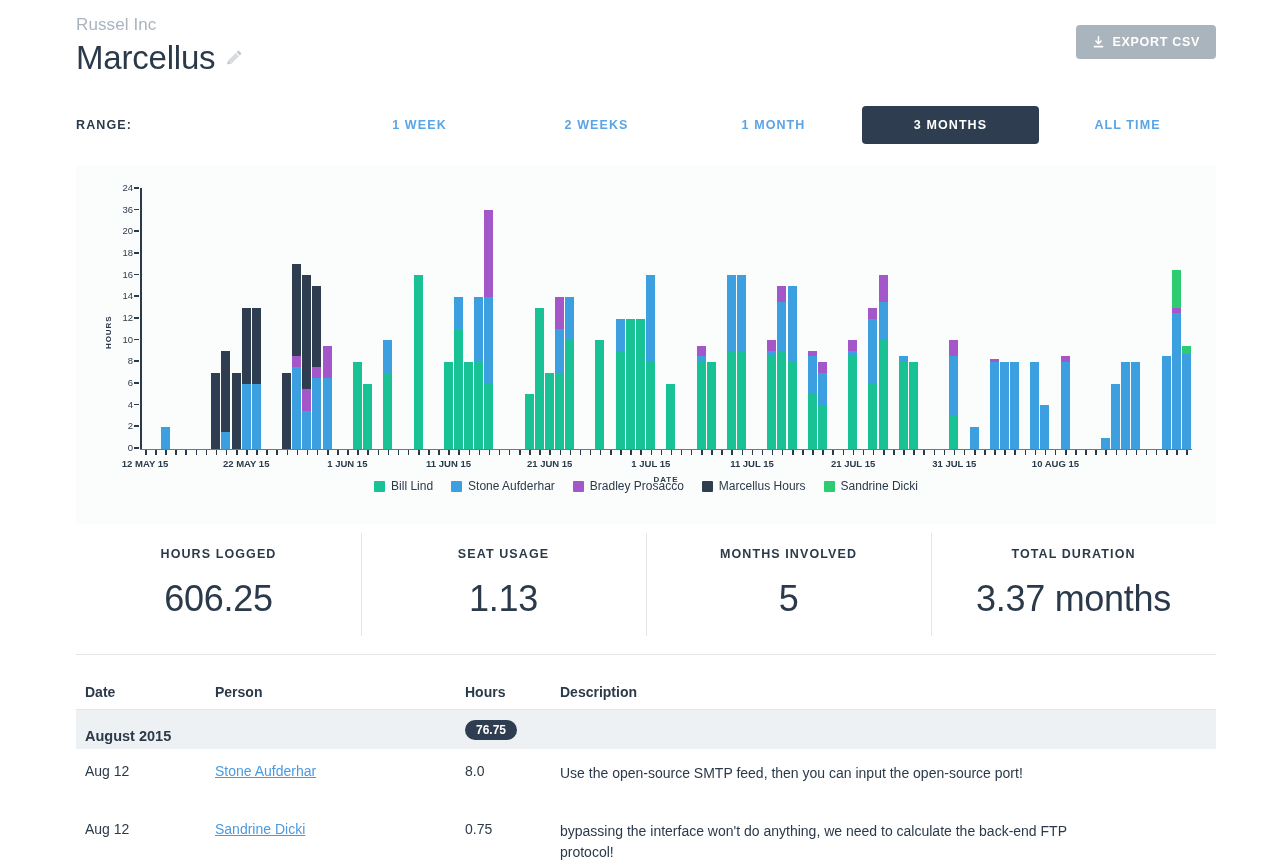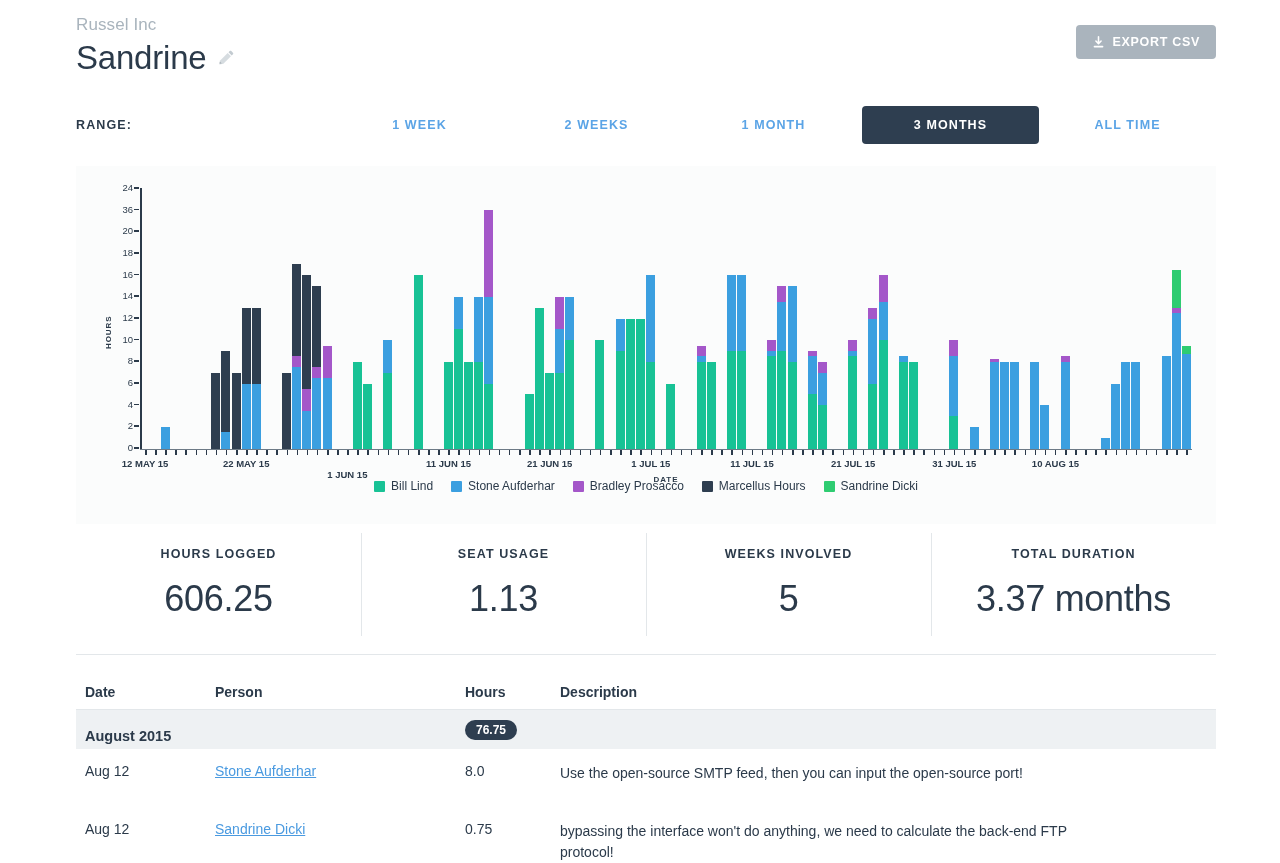--- a/index.html
+++ b/index.html
@@ -172,21 +172,21 @@
   .desc { line-height: 21px; }
 </style>
 </head>
 <body>
 
 <div class="page">
 
   <div class="header">
     <div class="company">Russel Inc</div>
     <div class="title-row">
-      <div class="proj-title">Sandrine</div>
+      <div class="proj-title">Marcellus</div>
       <span class="pencil-icon">
         <svg viewBox="0 0 20 20" width="18" height="18" aria-hidden="true">
           <path d="M14.1 2.3c.5-.5 1.3-.5 1.8 0l1.8 1.8c.5.5.5 1.3 0 1.8l-1.3 1.3-3.6-3.6 1.3-1.3z" fill="#b9c2c9"></path>
           <path d="M11.9 4.5l3.6 3.6-8.4 8.4-4.4.8.8-4.4 8.4-8.4z" fill="#cfd6db"></path>
           <path d="M2.7 16.5l.5-2.6 2.1 2.1-2.6.5z" fill="#9aa5ad"></path>
         </svg>
       </span>
     </div>
   </div>
 
@@ -974,21 +974,21 @@
             <div class="x-mark">
               <i></i>
             </div>
             <div class="x-mark">
               <i></i>
             </div>
           </div>
         <div class="x-labels" id="x-labels">
             <div class="x-label" style="left: 0.480769%;">12 MAY 15</div>
             <div class="x-label" style="left: 10.0962%;">22 MAY 15</div>
-            <div class="x-label" style="left: 19.7115%; margin-top: 11px;">1 JUN 15</div>
+            <div class="x-label" style="left: 19.7115%;">1 JUN 15</div>
             <div class="x-label" style="left: 29.3269%;">11 JUN 15</div>
             <div class="x-label" style="left: 38.9423%;">21 JUN 15</div>
             <div class="x-label" style="left: 48.5577%;">1 JUL 15</div>
             <div class="x-label" style="left: 58.1731%;">11 JUL 15</div>
             <div class="x-label" style="left: 67.7885%;">21 JUL 15</div>
             <div class="x-label" style="left: 77.4038%;">31 JUL 15</div>
             <div class="x-label" style="left: 87.0192%;">10 AUG 15</div>
           </div>
         <div class="x-axis-title">DATE</div>
       </div>
@@ -1020,21 +1020,21 @@
   <div class="stats">
     <div class="stat">
       <div class="stat-label">HOURS LOGGED</div>
       <div class="stat-value">606.25</div>
     </div>
     <div class="stat">
       <div class="stat-label">SEAT USAGE</div>
       <div class="stat-value">1.13</div>
     </div>
     <div class="stat">
-      <div class="stat-label">WEEKS INVOLVED</div>
+      <div class="stat-label">MONTHS INVOLVED</div>
       <div class="stat-value">5</div>
     </div>
     <div class="stat">
       <div class="stat-label">TOTAL DURATION</div>
       <div class="stat-value">3.37 months</div>
     </div>
   </div>
   <div class="stats-rule"></div>
 
   <div class="table">

